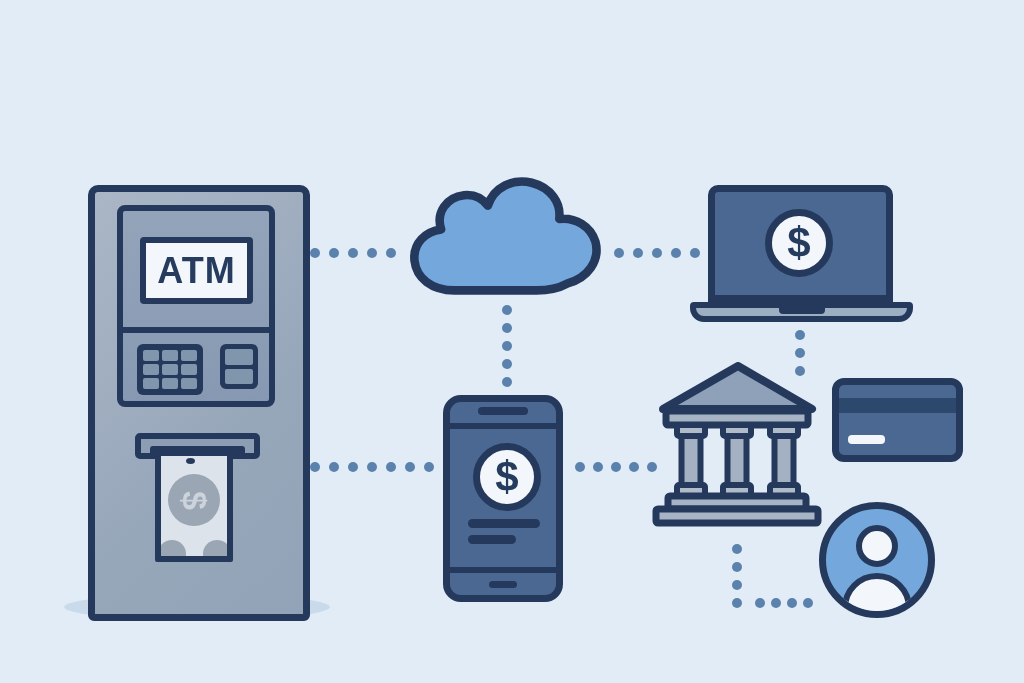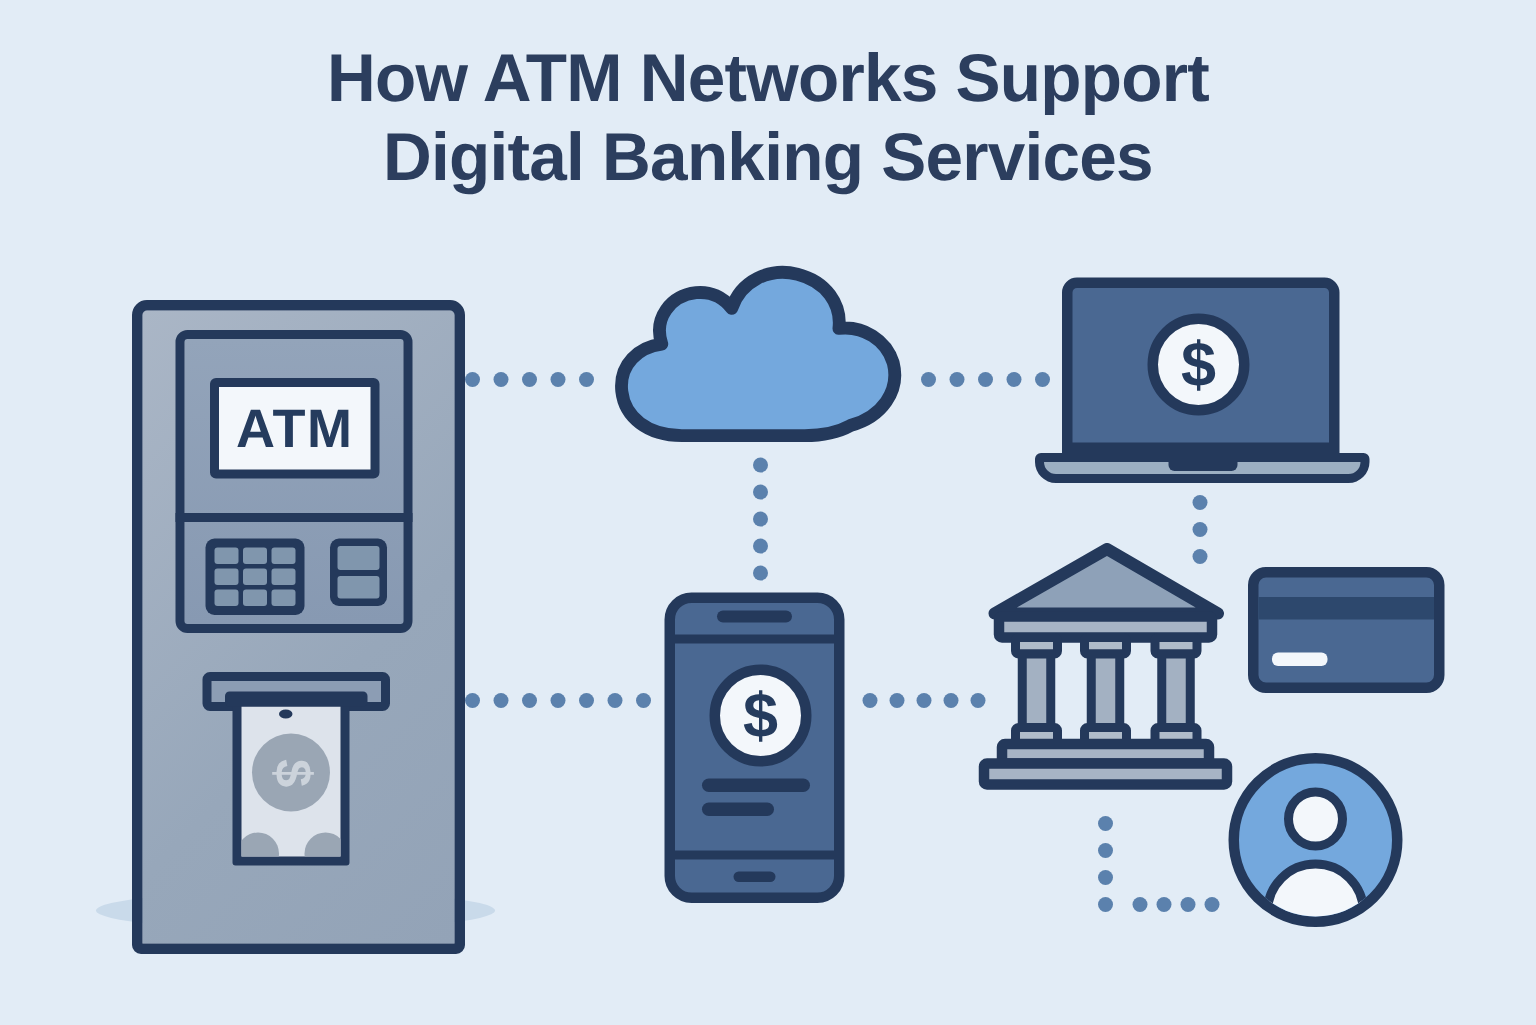--- a/index.html
+++ b/index.html
@@ -24,21 +24,21 @@
     display:flex; align-items:center; justify-content:center;
     color:#253c5e; font-size:42px; font-weight:700;
   }
   
   .dots { position:absolute; display:flex; gap:9px; z-index:1; }
   .dots.v { flex-direction:column; gap:8px; }
   .dot { width:10px; height:10px; border-radius:50%; background:#5b81ad; flex:none; }
   
   .atm-shadow { left:64px; top:594px; width:266px; height:26px;
     background:#c9daea; border-radius:50%; z-index:0; }
-  .atm { left:88px; top:200px; width:222px; height:436px;
+  .atm { left:88px; top:185px; width:222px; height:436px;
     background:linear-gradient(135deg,#aab6c6,#97a7ba 60%,#93a3b7);
     border:7px solid #24395b; border-radius:10px 10px 6px 6px; z-index:2;padding-left:41px; }
   .atm-panel { position:absolute; left:22px; top:13px; width:158px; height:202px;
     background:linear-gradient(180deg,#93a4ba,#8799b2);
     border:6px solid #24395b; border-radius:8px; }
   .atm-screen { position:absolute; left:17px; top:26px; width:113px; height:67px;
     background:#f3f7fb; border:6px solid #24395b; border-radius:4px;
     display:flex; align-items:center; justify-content:center;
     font-size:36px; font-weight:700; color:#253c5e; letter-spacing:1px; }
   .atm-divider { position:absolute; left:-6px; right:-6px; top:116px; height:6px; background:#24395b; }
@@ -105,24 +105,20 @@
   .person-head { position:absolute; left:30px; top:16px; width:42px; height:42px;
     background:#f3f7fb; border:6px solid #24395b; border-radius:50%; }
   .person-body { position:absolute; left:16px; top:64px; width:70px; height:60px;
     background:#f3f7fb; border:6px solid #24395b; border-radius:35px 35px 0 0; }
 </style>
 </head>
 <body>
 
 <div class="canvas">
 
-  <div class="title">
-    <div>How ATM Networks Support</div>
-    <div>Digital Banking Services</div>
-  </div>
 
   <div class="dots" style="left:310px; top:248px;">
       <span class="dot"></span>
       <span class="dot"></span>
       <span class="dot"></span>
       <span class="dot"></span>
       <span class="dot"></span>
     </div>
   <div class="dots" style="left:614px; top:248px;">
       <span class="dot"></span>

